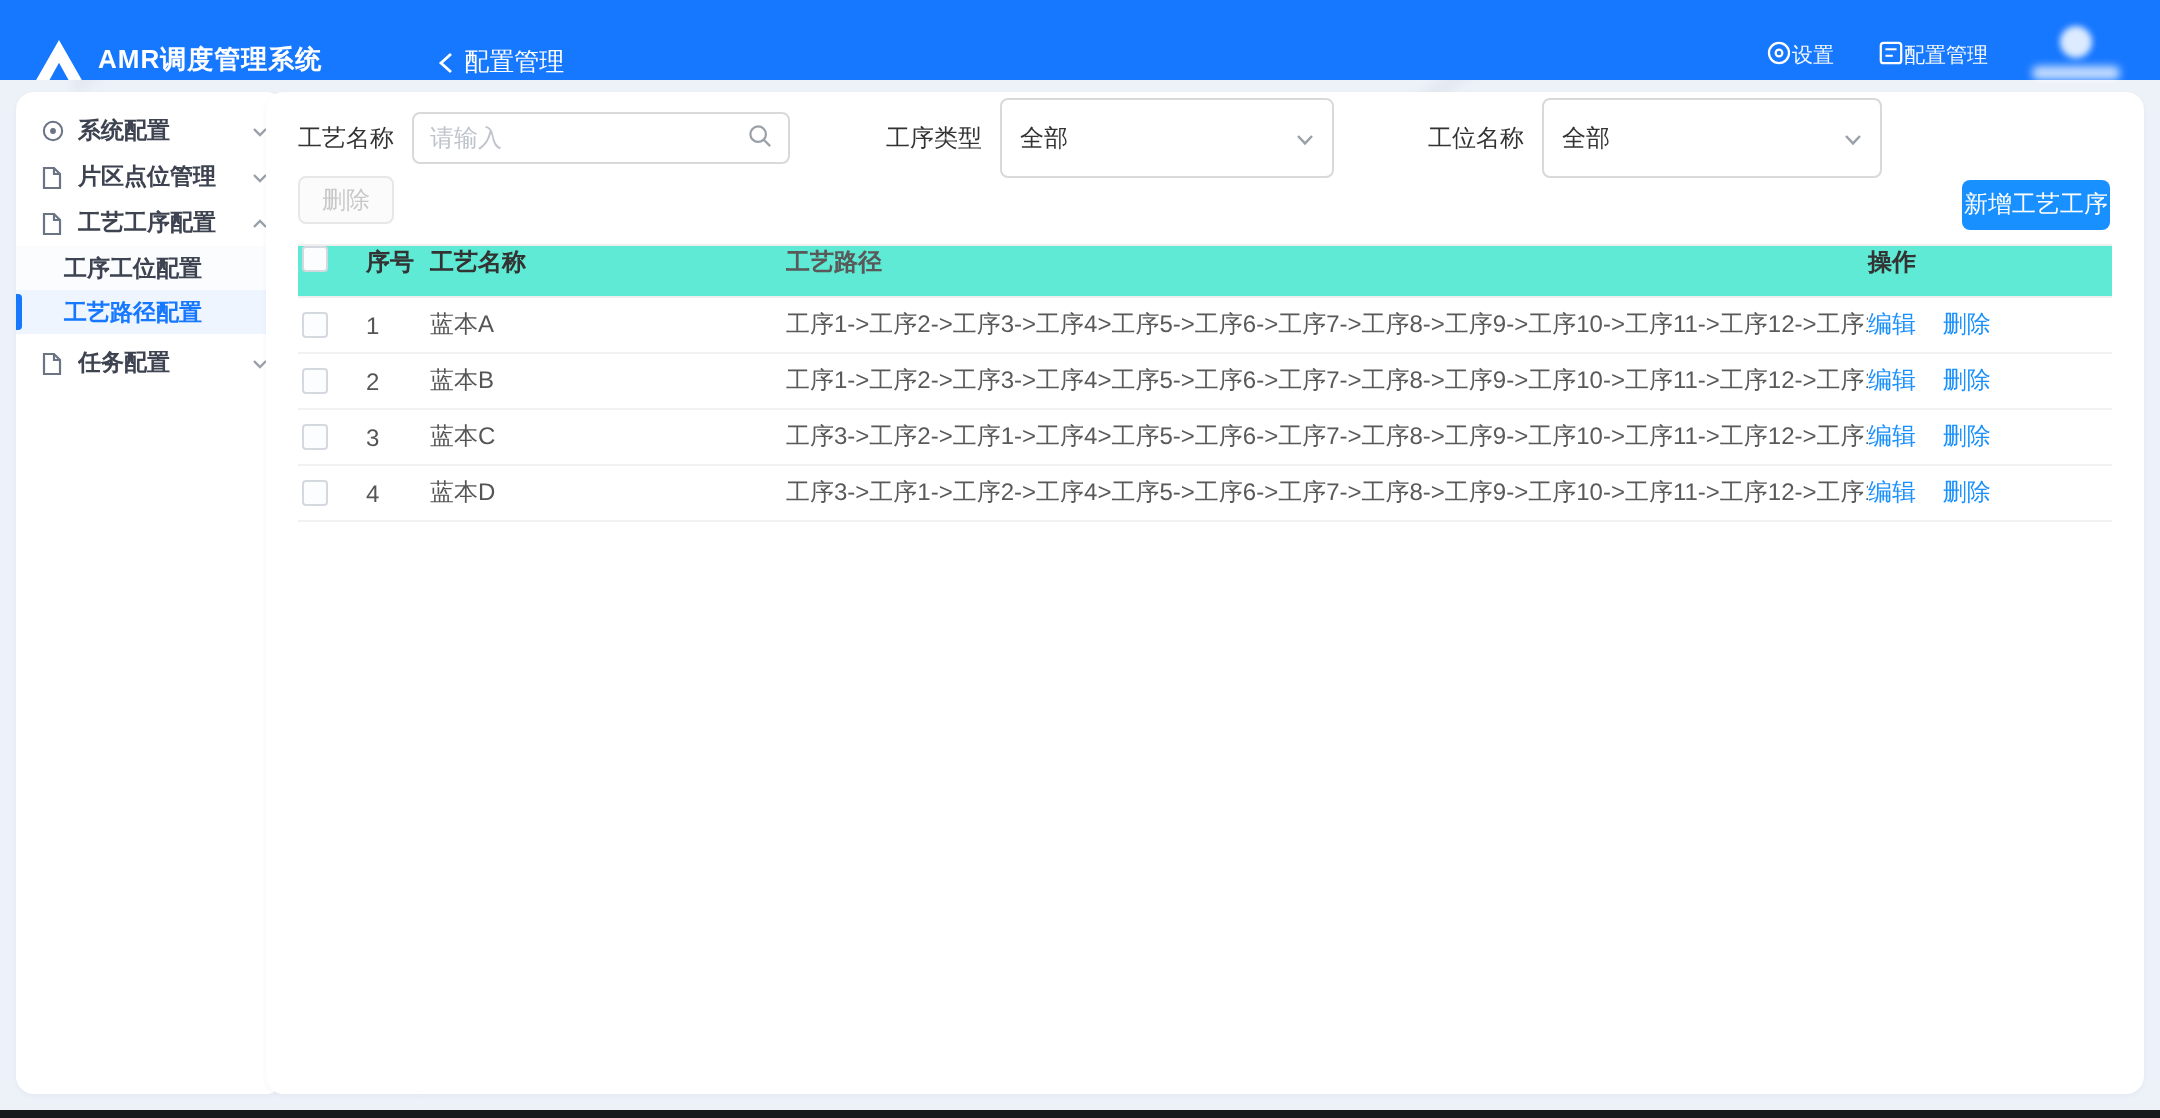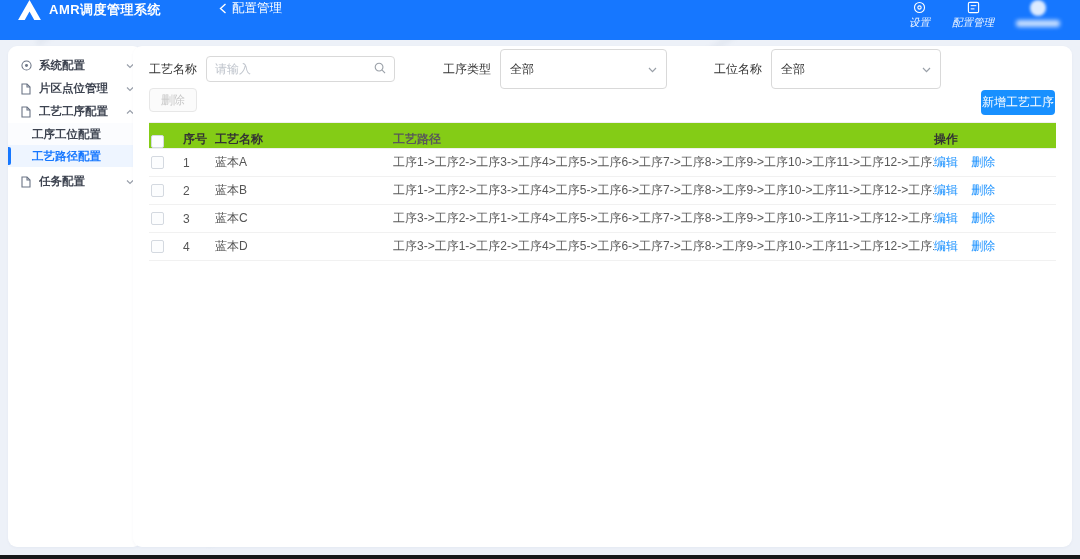--- a/index.html
+++ b/index.html
@@ -8,30 +8,30 @@
     font-family: "Liberation Sans", "DejaVu Sans", sans-serif;
     background: #edf1f8;
     position: relative;
     overflow: hidden;
     font-size: 12px;
     color: #333;
   }
   
   .topbar {
     position: absolute; left: 0; top: 0; width: 1080px; height: 40px;
-    background: #1677ff; display: flex; align-items: flex-start; color: #fff;
+    background: #1677ff; display: flex; align-items: flex-end; color: #fff;
     z-index: 5;
   }
   .logo-wrap { display: flex; align-items: center; margin-left: 18px; }
   .logo-wrap svg { display: block; }
   .app-title { font-size: 13px; font-weight: 700; margin-left: 8px; letter-spacing: .5px; }
   .crumb { display: flex; align-items: center; margin-left: 58px; font-size: 12.5px; }
   .crumb svg { margin-right: 5px; display: block; }
   .top-right { margin-left: auto; display: flex; align-items: center; gap: 22px; margin-right: 20px; }
-  .top-action { display: flex; flex-direction: column; align-items: center; cursor: pointer; line-height: 1; font-style: italic; }
+  .top-action { display: flex; flex-direction: row; align-items: center; cursor: pointer; line-height: 1; }
   .top-action .ticon { height: 14px; display: flex; align-items: center; }
   .top-action .tlabel { font-size: 10.5px; margin-top: 3px; opacity: .95; white-space: nowrap; }
   .user-wrap { display: flex; flex-direction: column; align-items: center; }
   .avatar {
     width: 16px; height: 16px; border-radius: 50%;
     background: rgba(255,255,255,.85); filter: blur(1.5px);
   }
   .user-name {
     width: 44px; height: 7px; border-radius: 3px; margin-top: 4px;
     background: rgba(255,255,255,.75); filter: blur(2px);
@@ -102,21 +102,21 @@
   .btn-primary {
     position: absolute; right: 1px; top: 3px;
     height: 25px; padding: 0 1px; background: #1890ff; border: none;
     border-radius: 4px; color: #fff; font-size: 12px; cursor: pointer;
     display: inline-flex; align-items: center;
     font-family: "Liberation Sans", "DejaVu Sans", sans-serif;
   }
   
   .table { margin-top: 9px; width: 100%; }
   .t-head {
-    display: flex; align-items: flex-end; height: 27px; background: #84cc16;
+    display: flex; align-items: flex-start; height: 27px; background: #5eead4;
     border-top: 1px solid #efefef; border-bottom: 1px solid #efefef;
     font-weight: 700; color: #333; font-size: 12px;
   }
   .t-row {
     display: flex; align-items: center; height: 28px;
     border-bottom: 1px solid #f1f1f1; font-size: 12px; color: #555;
   }
   .c-check { width: 34px; padding-left: 2px; flex: 0 0 auto; display: flex; align-items: center; }
   .c-idx   { width: 32px; flex: 0 0 auto; }
   .c-name  { width: 178px; flex: 0 0 auto; }

